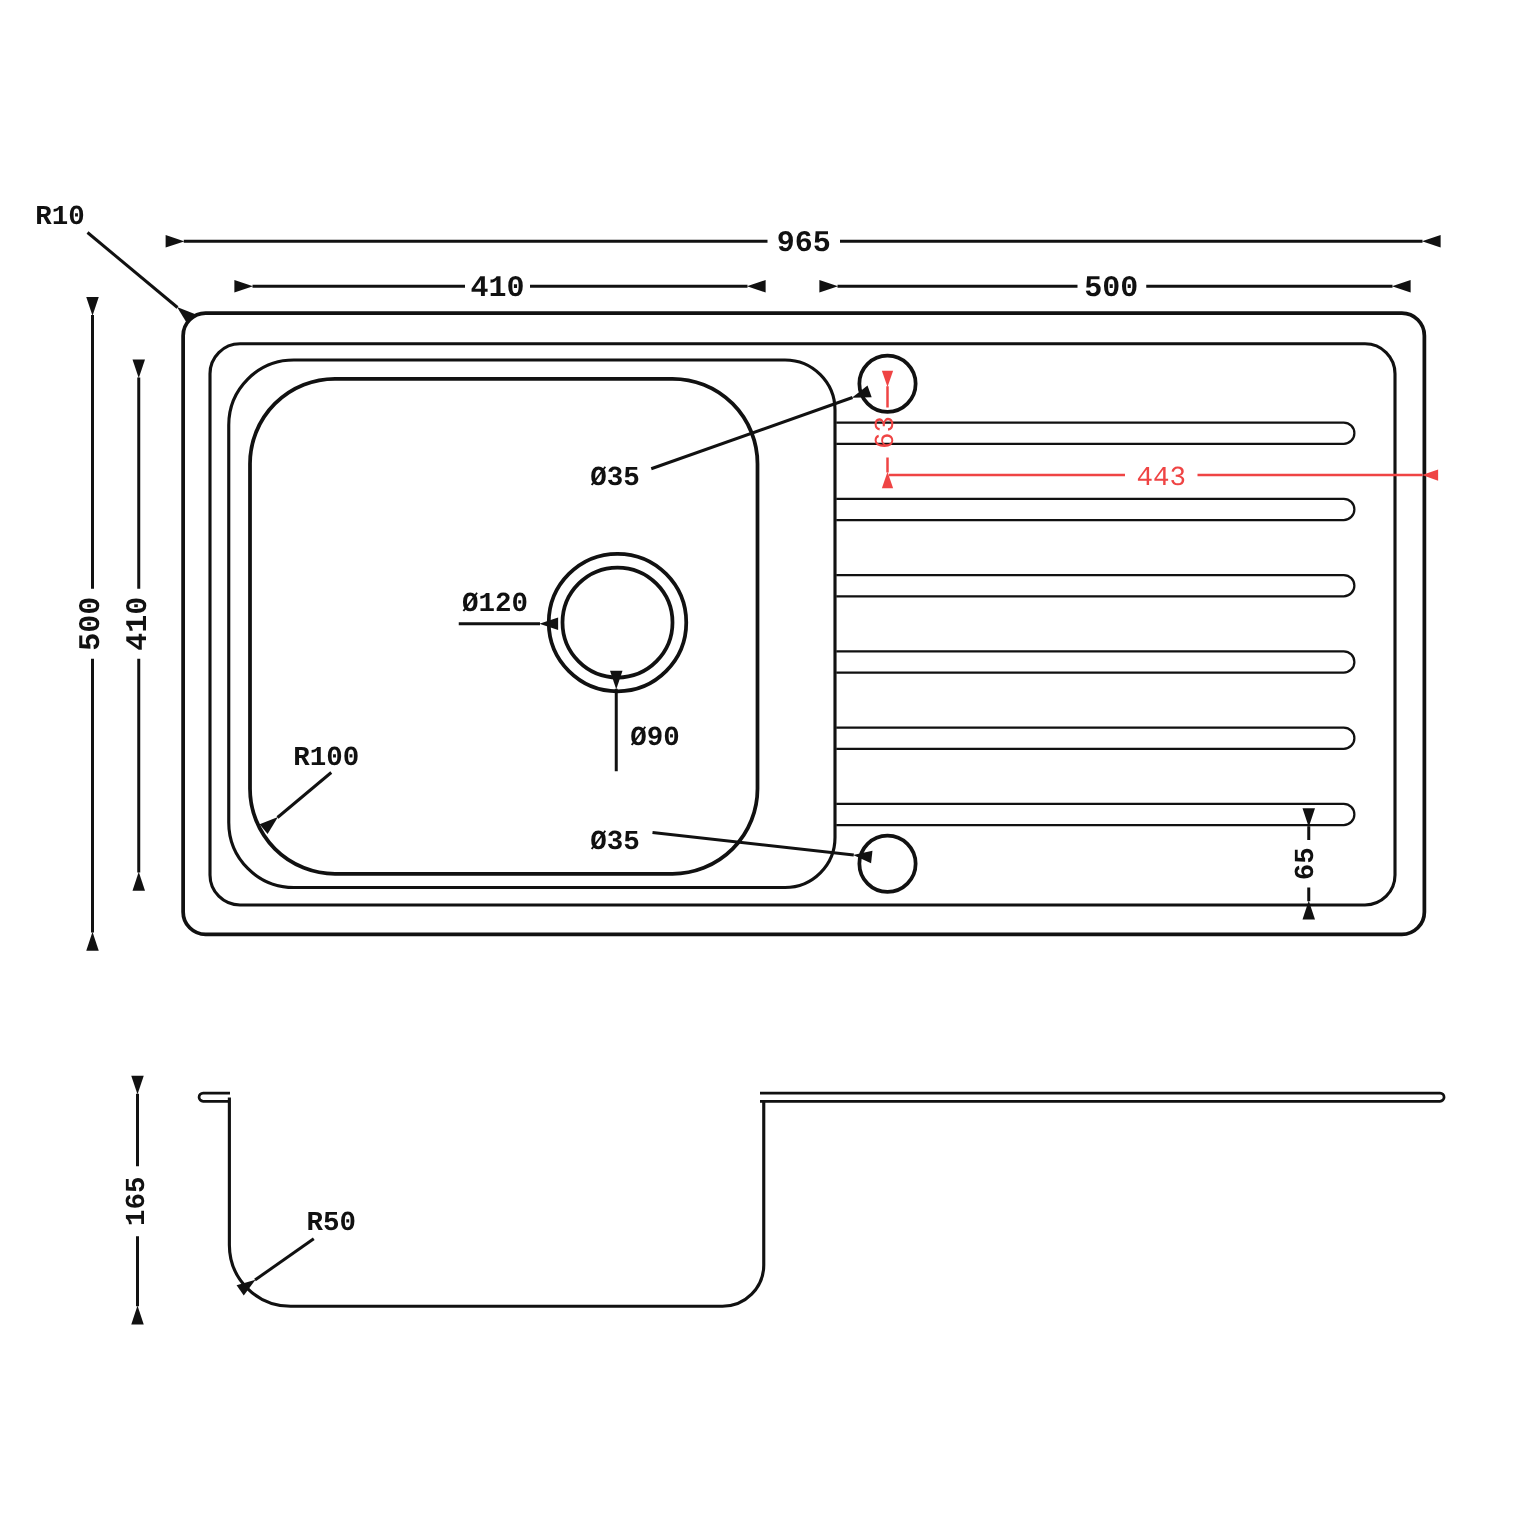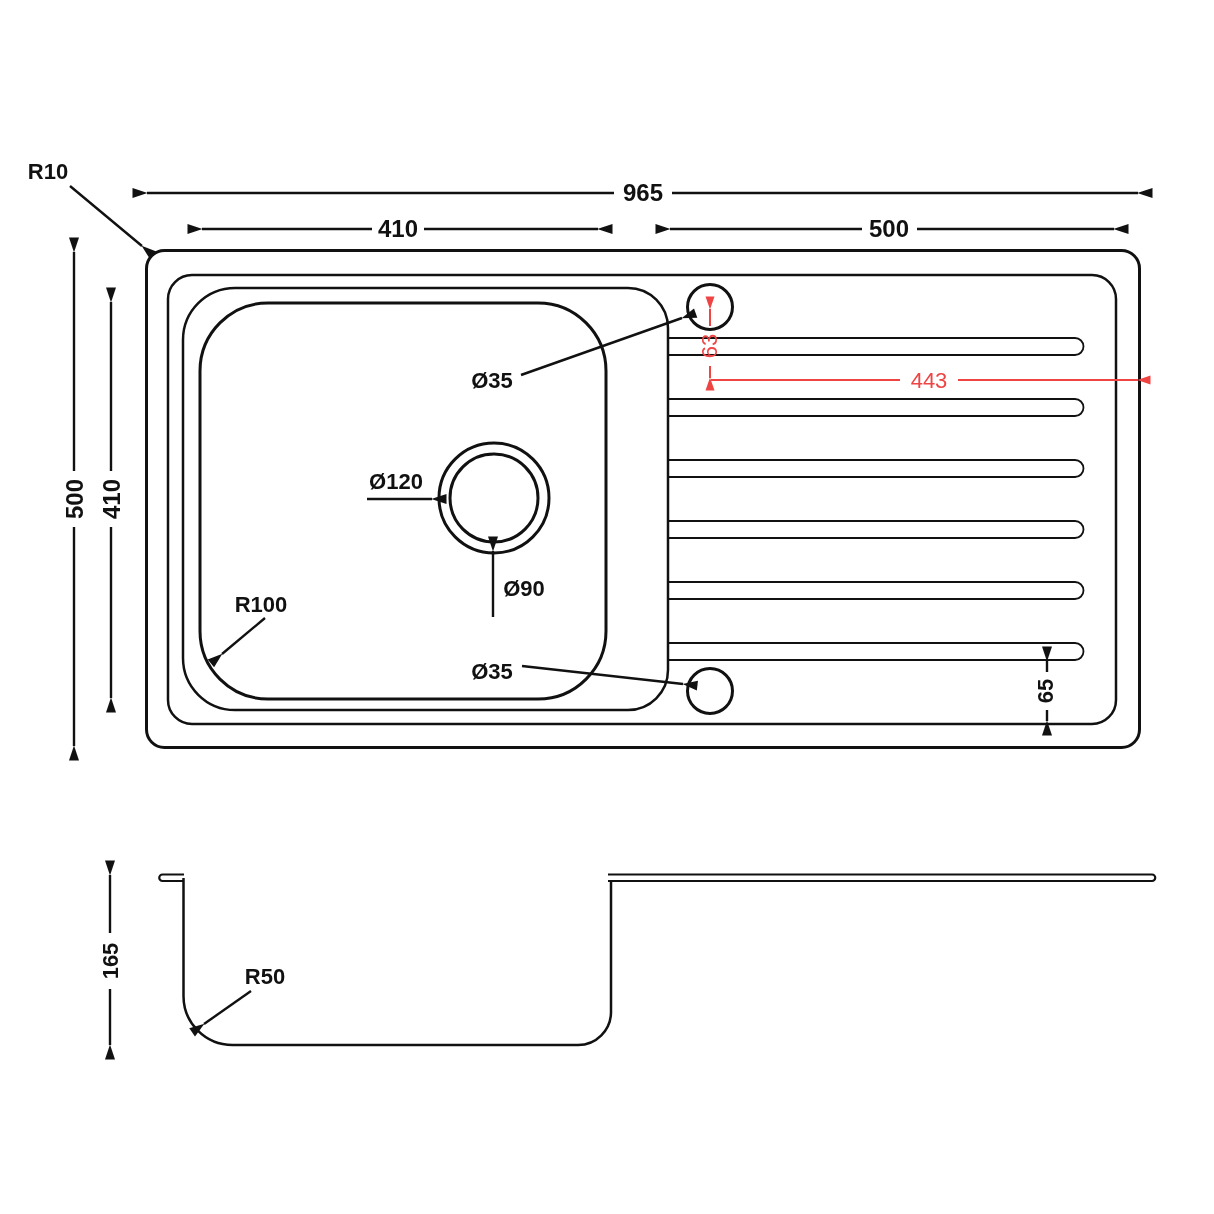--- a/index.html
+++ b/index.html
@@ -1,17 +1,17 @@
 <!DOCTYPE html>
 <html style="--line: #111111; --accent: #ef4444;"><head>
 <meta charset="utf-8">
 <style>
   html,body{margin:0;padding:0;background:#fff;}
   .canvas{position:relative;width:1214px;height:1214px;background:#fff;overflow:hidden;
-          font-family:Liberation Sans, sans-serif;}
+          font-family:Liberation Mono, monospace;}
   svg{display:block;}
   .ink{stroke:var(--line,#111);fill:none;}
   .redink{stroke:var(--accent,#ef4444);fill:none;}
   .w3{stroke-width:3;}
   .w25{stroke-width:2.5;}
   .w22{stroke-width:2.2;}
   .w18{stroke-width:1.8;}
   .dim{stroke-width:2.4;}
   .rdim{stroke-width:2;}
   .lbl{font-weight:700;font-size:24px;fill:var(--line,#111);}

